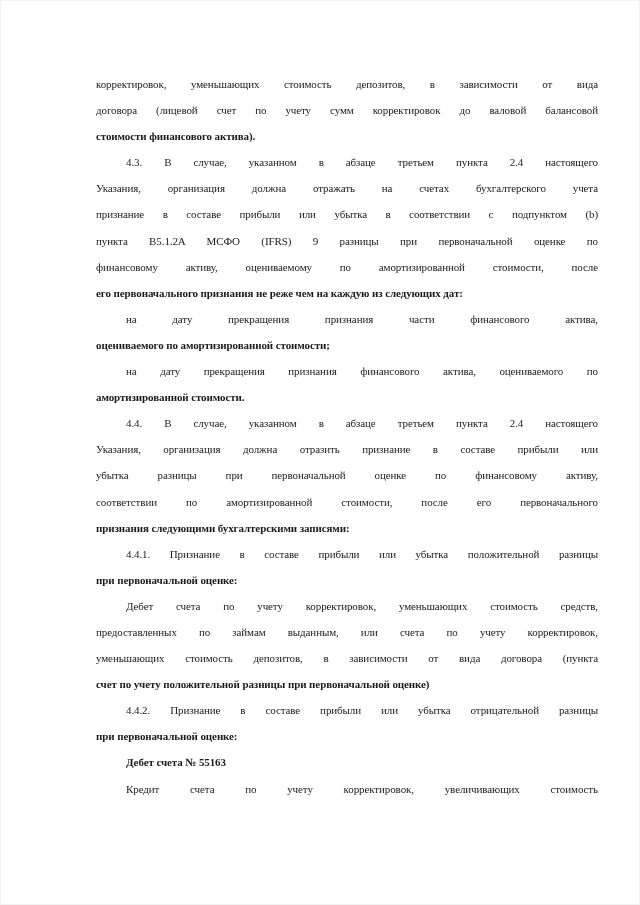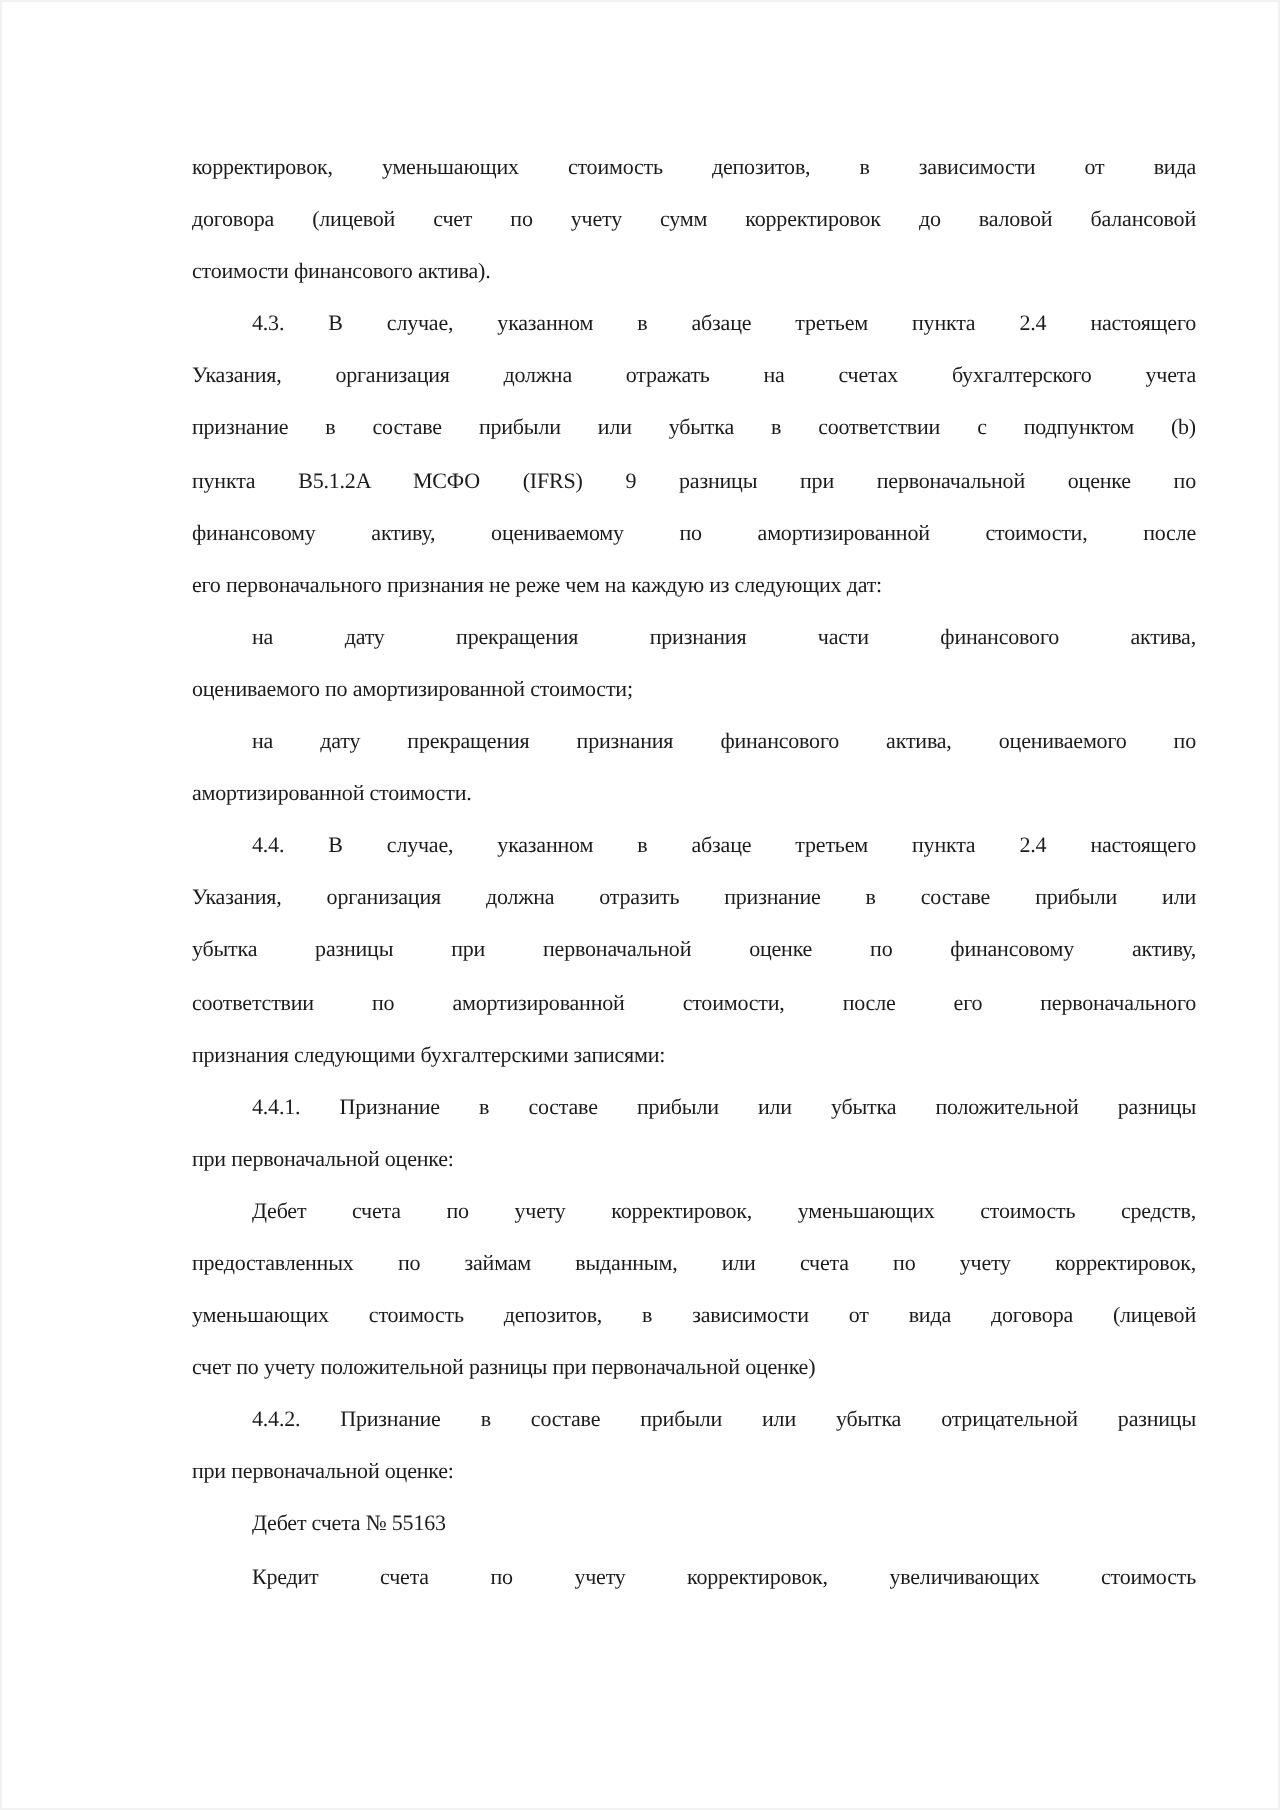--- a/index.html
+++ b/index.html
@@ -28,20 +28,21 @@
   }
   .line {
     text-align: justify;
     text-align-last: justify;
     height: 26.1px;
     overflow: visible;
   }
   .line.flush {
     text-align: center;
     text-align-last: left;
+    font-weight: bold;
   }
   .line.indent {
     text-indent: 30px;
   }
   .page-number {
     position: absolute;
     top: 912px;
     right: 50px;
     color: #222222;
     font-size: 14.5px;
@@ -68,21 +69,21 @@
       <div class="line flush">амортизированной стоимости.</div>
       <div class="line indent">4.4. В случае, указанном в абзаце третьем пункта 2.4 настоящего</div>
       <div class="line">Указания, организация должна отразить признание в составе прибыли или</div>
       <div class="line">убытка разницы при первоначальной оценке по финансовому активу,</div>
       <div class="line">соответствии по амортизированной стоимости, после его первоначального</div>
       <div class="line flush">признания следующими бухгалтерскими записями:</div>
       <div class="line indent">4.4.1. Признание в составе прибыли или убытка положительной разницы</div>
       <div class="line flush">при первоначальной оценке:</div>
       <div class="line indent">Дебет счета по учету корректировок, уменьшающих стоимость средств,</div>
       <div class="line">предоставленных по займам выданным, или счета по учету корректировок,</div>
-      <div class="line">уменьшающих стоимость депозитов, в зависимости от вида договора (лицевой</div>
+      <div class="line">уменьшающих стоимость депозитов, в зависимости от вида договора (пункта</div>
       <div class="line flush">счет по учету положительной разницы при первоначальной оценке)</div>
       <div class="line indent">4.4.2. Признание в составе прибыли или убытка отрицательной разницы</div>
       <div class="line flush">при первоначальной оценке:</div>
       <div class="line indent flush">Дебет счета № 55163</div>
       <div class="line indent">Кредит счета по учету корректировок, увеличивающих стоимость</div>
     </div>
   <div class="page-number">19</div>
 </div>
 
 </body></html>

